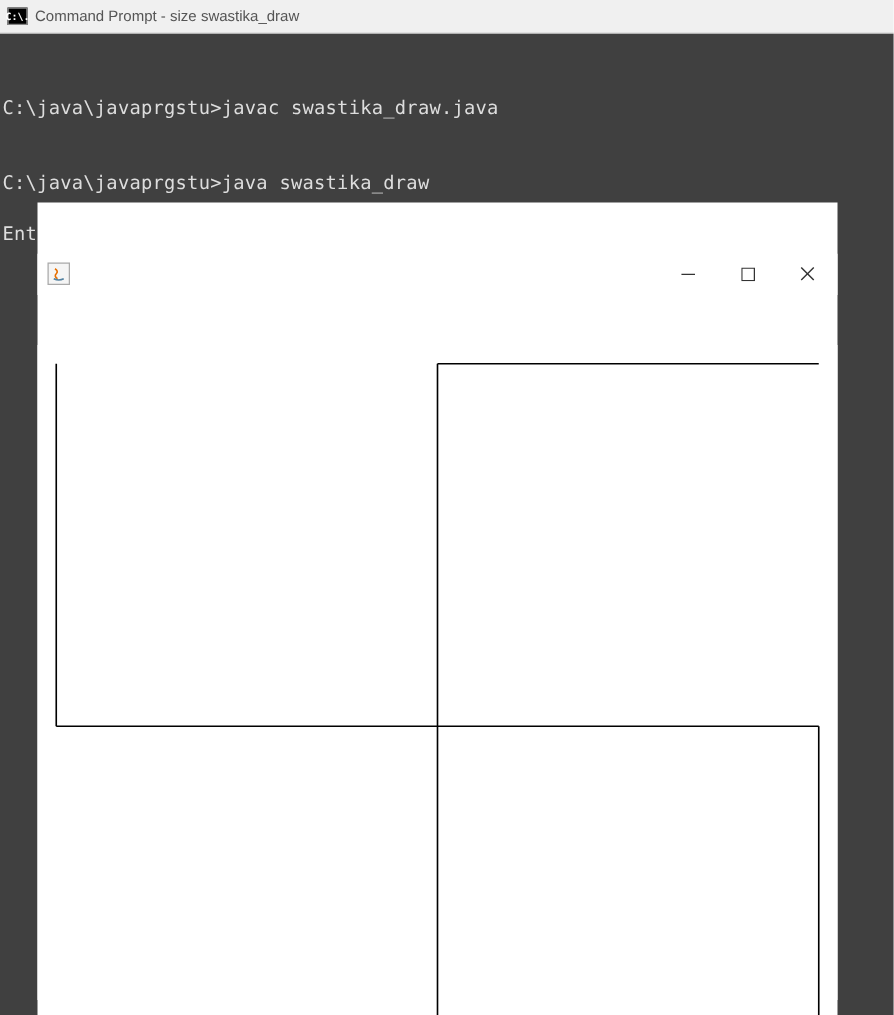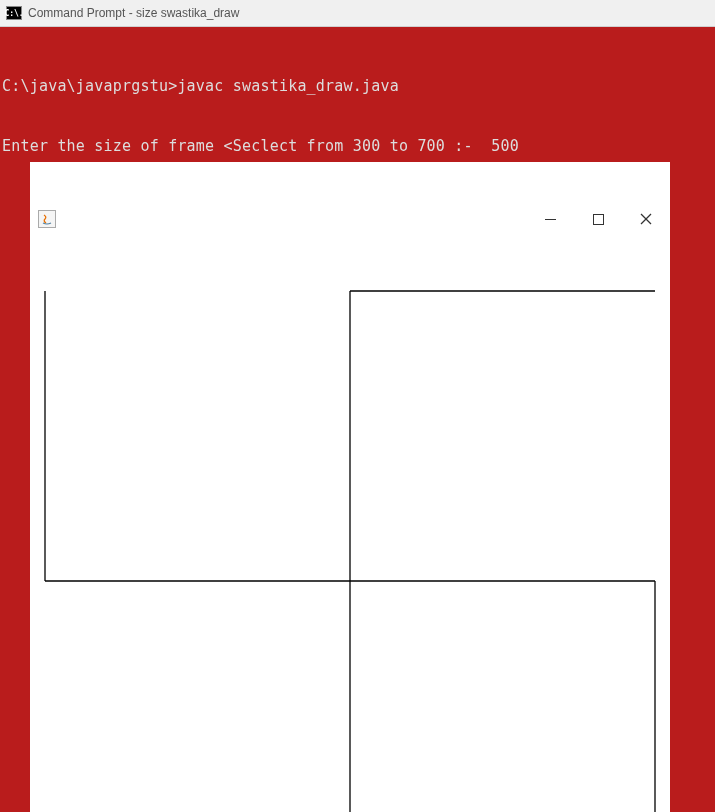--- a/index.html
+++ b/index.html
@@ -35,21 +35,21 @@
       font-weight: bold;
       display: inline-flex;
       align-items: center;
       justify-content: center;
       margin-right: 6px;
       border: 1px solid #888;
       font-family: Consolas, monospace;
     }
     
     .terminal {
-      background: #b91c1c;
+      background: #404040;
       color: #ddd;
       font-size: 15px;
       line-height: 1.35;
       padding: 8px 2px 0 2px;
       height: 785px;
       white-space: pre;
       position: relative;
       letter-spacing: 0.2px;
     }
     .terminal-line {
@@ -123,20 +123,21 @@
 
 <div class="cmd-titlebar">
   <span class="cmd-icon">C:\.</span>
   <span>Command Prompt - size  swastika_draw</span>
 </div>
 
 <div class="terminal">
 <div class="terminal-line"></div>
 <div class="terminal-line">C:\java\javaprgstu&gt;javac swastika_draw.java</div>
 <div class="terminal-line"></div>
+<div class="terminal-line">C:\java\javaprgstu&gt;java swastika_draw</div>
 <div class="terminal-line">Enter the size of frame &lt;Seclect from 300 to 700 :-  500</div>
 
   
   <div class="java-window">
     <div class="java-titlebar">
       <span class="java-icon">
         <svg width="14" height="14" viewBox="0 0 14 14">
           <path d="M4 3 Q7 5 5 7 Q3 9 6 11" stroke="#e76f00" stroke-width="1.3" fill="none"></path>
           <path d="M3 11 Q7 13 11 11" stroke="#5382a1" stroke-width="1.2" fill="none"></path>
         </svg>

